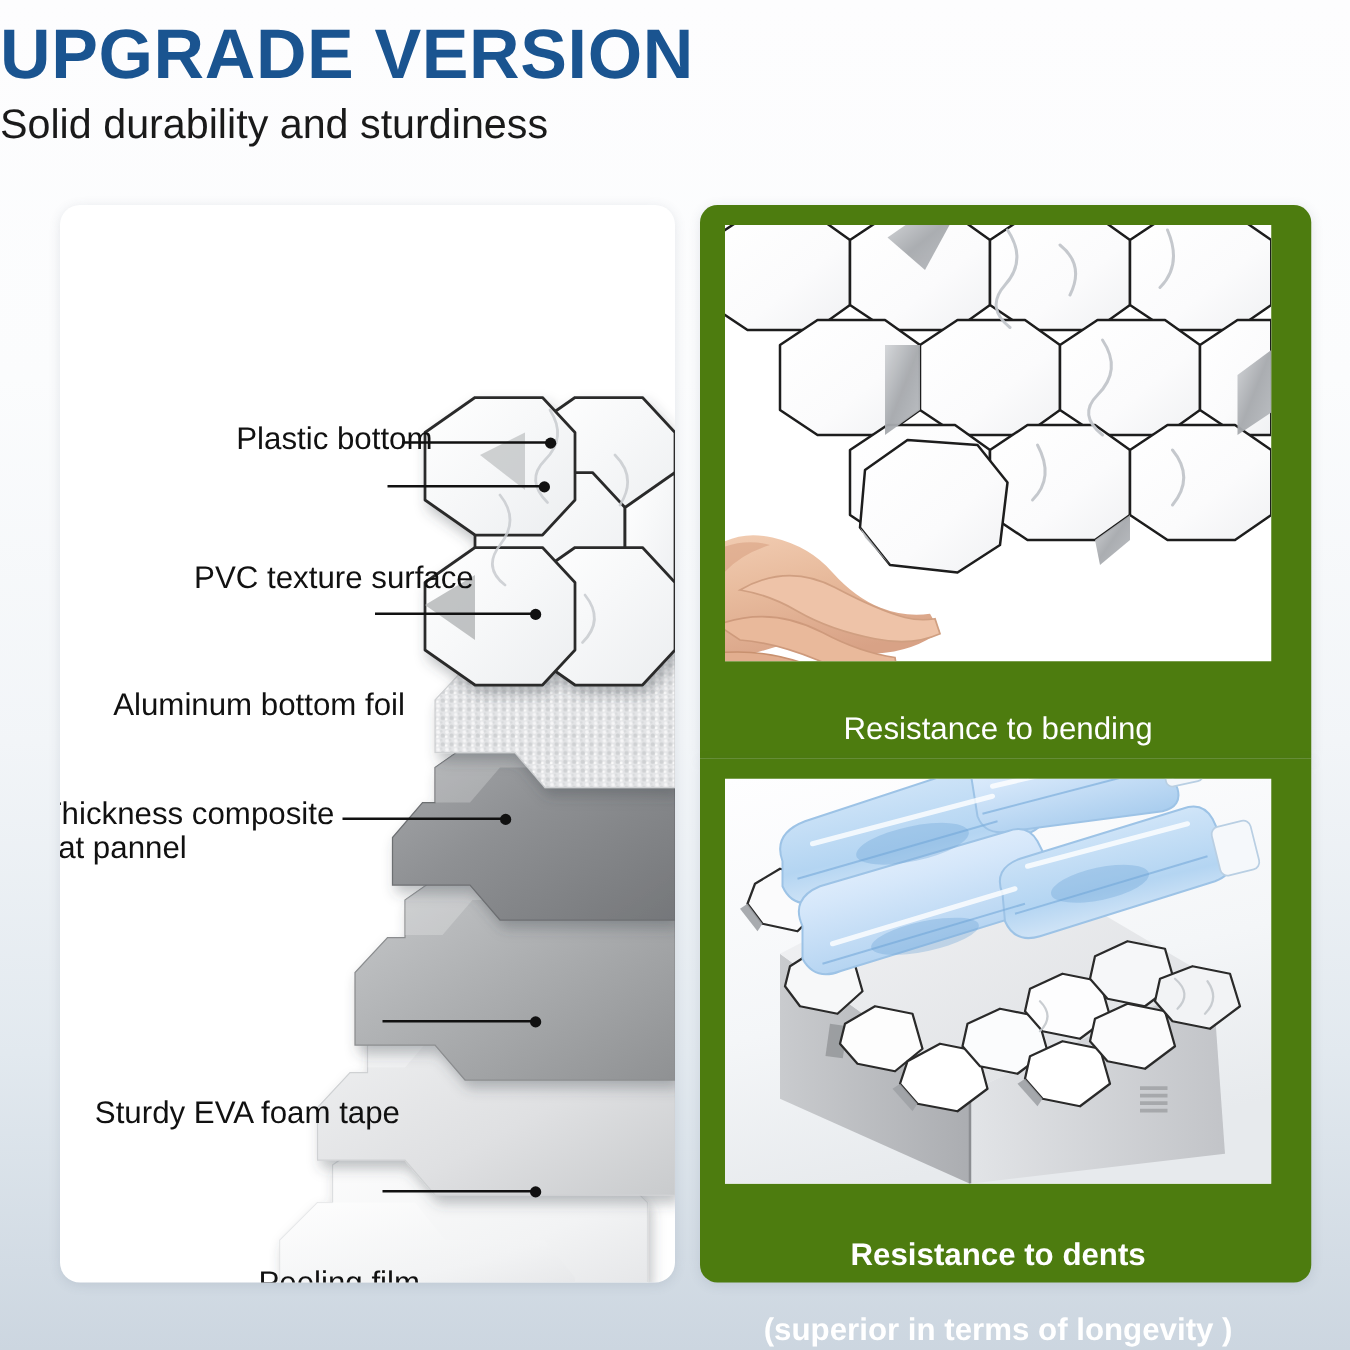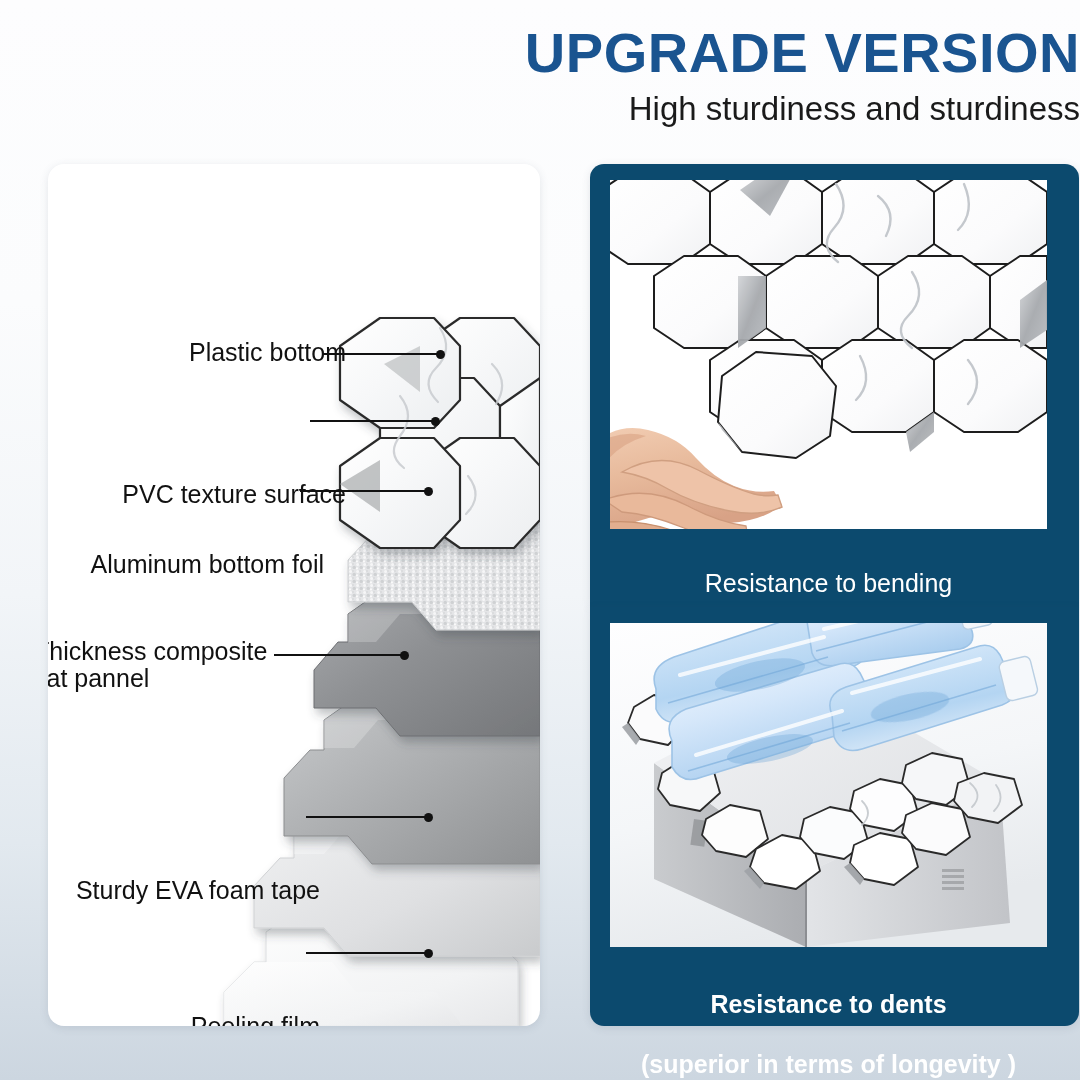--- a/index.html
+++ b/index.html
@@ -5,21 +5,21 @@
   html,body{margin:0;padding:0;}
   body{
     width:1080px;height:1080px;
     font-family:"Liberation Sans", sans-serif;
     background:linear-gradient(180deg,#fdfdfe 0%,#fbfcfd 28%,#f2f5f8 55%,#e2e9ef 78%,#ccd6e0 100%);
     overflow:hidden;
     position:relative;
   }
 
   
-  #header{position:absolute;left:0;top:10px;width:1080px;height:150px;text-align:right;}
+  #header{position:absolute;left:0;top:0;width:1080px;height:150px;text-align:left;}
   #title{
     margin:0;padding-top:14px;
     font-size:56px;font-weight:bold;letter-spacing:0.5px;
     color:#1a5490;line-height:1.05;
   }
   #subtitle{
     margin:0;padding-top:8px;
     font-size:33px;font-weight:400;color:#1a1a1a;line-height:1.1;
   }
 
@@ -36,23 +36,22 @@
     position:absolute;right:0;bottom:-0.62em;
     font-size:25px;color:#111;line-height:1.08;text-align:right;
     white-space:pre-line;
   }
   .callout-line{position:absolute;height:2px;background:#111;}
   .callout-dot{position:absolute;width:9px;height:9px;border-radius:50%;background:#111;}
 
   
   #right-col{position:absolute;left:560px;top:164px;width:477px;height:862px;}
   .photo-panel{
-    position:relative;width:489px;background:#0c4a6e;
+    position:relative;width:489px;background:#4d7c0f;
     box-shadow:0 2px 9px rgba(60,80,100,.13);
-    margin-left:30px;
   }
   #panel-bend{height:443px;border-radius:14px 14px 0 0;}
   #panel-dent{height:419px;border-radius:0 0 14px 14px;font-weight:bold;}
   .photo-frame{
     position:absolute;left:20px;top:16px;width:437px;
     background:#ffffff;overflow:hidden;
   }
   #frame-bend{height:349px;}
   #frame-dent{height:324px;}
   .caption{
@@ -64,21 +63,21 @@
   #caption-dent{top:352px;}
 
   
   .photo-svg{display:block;width:437px;}
 </style>
 </head>
 <body>
 
 <div id="header">
   <h1 id="title">UPGRADE VERSION</h1>
-  <p id="subtitle">High sturdiness and sturdiness</p>
+  <p id="subtitle">Solid durability and sturdiness</p>
 </div>
 
 <div id="left-card">
 
   <svg id="layer-stack" viewBox="0 0 492 862">
     <defs>
       <linearGradient id="gMarble" x1="0" y1="0" x2="1" y2="1">
         <stop offset="0%" stop-color="#ffffff"></stop>
         <stop offset="45%" stop-color="#f7f8f9"></stop>
         <stop offset="100%" stop-color="#eceef0"></stop>
@@ -159,21 +158,21 @@
 
       <g stroke="#c9ccd0" stroke-width="2.2" fill="none" opacity=".85" stroke-linecap="round">
         <path d="M392 164 q14 22 -4 40 q-16 16 2 34"></path>
         <path d="M444 200 q18 18 4 40"></path>
         <path d="M352 232 q16 20 0 40 q-14 18 4 32"></path>
         <path d="M420 312 q16 20 -2 38"></path>
       </g>
     </g>
   </svg>
 
-  <div class="callout" style="left:0;top:256px;width:420px;">
+  <div class="callout" style="left:0;top:224px;width:420px;padding-left:33px;">
     <span class="callout-text" style="right:122px;">PVC texture surface</span>
     <span class="callout-line" style="left:262px;width:125px;top:0;"></span>
     <span class="callout-dot" style="left:383px;top:-3px;"></span>
   </div>
 
   <div class="callout" style="left:0;top:190px;width:420px;">
     <span class="callout-text" style="right:122px;top:0;bottom:auto;transform:translateY(-0.62em);">Plastic bottom</span>
   </div>
 
   <div class="callout" style="left:0;top:189px;width:420px;">
@@ -193,21 +192,21 @@
     <span class="callout-line" style="left:226px;width:130px;top:0;"></span>
     <span class="callout-dot" style="left:352px;top:-3px;"></span>
   </div>
 
   <div class="callout" style="left:0;top:652px;width:420px;">
     <span class="callout-text" style="right:148px;">Sturdy EVA foam tape</span>
     <span class="callout-line" style="left:258px;width:122px;top:0;"></span>
     <span class="callout-dot" style="left:376px;top:-3px;"></span>
   </div>
 
-  <div class="callout" style="left:0;top:788px;width:420px;">
+  <div class="callout" style="left:0;top:788px;width:420px;padding-left:16px;">
     <span class="callout-text" style="right:148px;">Peeling film</span>
     <span class="callout-line" style="left:258px;width:122px;top:0;"></span>
     <span class="callout-dot" style="left:376px;top:-3px;"></span>
   </div>
 </div>
 
 <div id="right-col">
 
   <div class="photo-panel" id="panel-bend">
     <div class="photo-frame" id="frame-bend">

